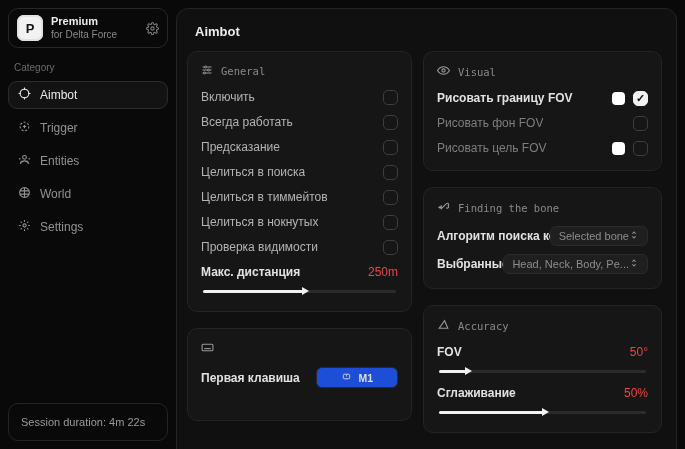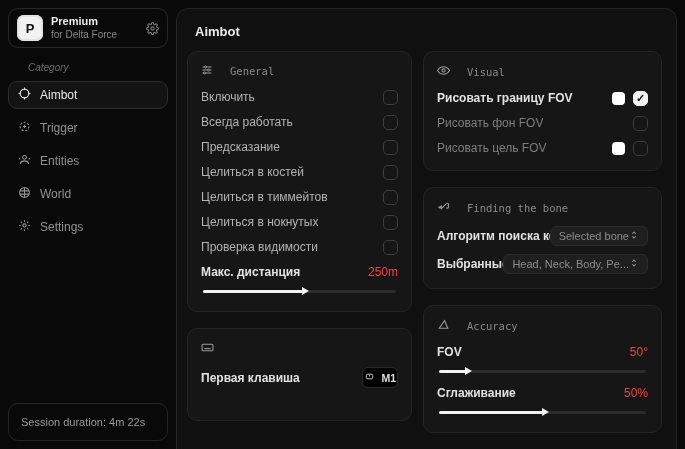--- a/index.html
+++ b/index.html
@@ -21,21 +21,21 @@
   .brand-logo {
     width:26px; height:26px; background:#f2f2f2; border-radius:7px;
     display:flex; align-items:center; justify-content:center;
     color:#141414; font-weight:bold; font-size:13px;
     box-shadow:inset 0 0 0 2px #e2e2e2;
   }
   .brand-txt { flex:1; line-height:1.2; }
   .brand-title { font-size:11px; font-weight:bold; color:#ececec; }
   .brand-sub { font-size:10px; color:#8a8a8a; }
   .brand-gear { color:#7d7d7d; display:flex; }
-  .cat-label { margin:14px 0 8px 20px; font-size:10px; color:#6b6b6b;font-style:italic; }
+  .cat-label { margin:14px 0 8px 6px; font-size:10px; color:#6b6b6b; }
   .nav { display:flex; flex-direction:column; gap:5px; }
   .nav-item {
     display:flex; align-items:center; gap:9px;
     padding:6px 9px; border-radius:9px; color:#929292;
     border:1px solid transparent; height:28px; cursor:default;
   }
   .nav-item.active {
     border-color:#2c2c2c; background:#131313; color:#e9e9e9;
   }
   .nav-item svg { flex:0 0 auto; }
@@ -55,21 +55,21 @@
   .page-title { padding:15px 18px 12px 18px; font-size:13px; font-weight:bold; color:#ececec; }
   .cols { display:flex; gap:11px; padding:0 14px 0 10px; align-items:flex-start; }
   .col { display:flex; flex-direction:column; gap:16px; }
   .col-left { width:237px; }
   .col-right { width:239px; }
   .card {
     background:#161616; border:1px solid #242424; border-radius:10px;
     padding:12px 13px; width:100%;
   }
   .card-h {
-    display:flex; align-items:center; gap:17px;
+    display:flex; align-items:center; gap:8px;
     font-family:"DejaVu Sans Mono", monospace;
     font-size:10.5px; color:#8a8a8a; margin-bottom:11px;
   }
   .card-h svg { color:#9a9a9a; }
   .row {
     display:flex; align-items:center; justify-content:space-between;
     margin-bottom:9px; min-height:16px;
   }
   .row:last-child { margin-bottom:2px; }
   .lbl { color:#b3b3b3; font-size:12px; white-space:nowrap; overflow:hidden; }
@@ -91,22 +91,22 @@
   
   .slider { position:relative; height:3px; background:#2b2b2b; border-radius:2px; margin:10px 2px 6px 2px; }
   .slider-fill { position:absolute; left:0; top:0; height:100%; background:#f2f2f2; border-radius:2px; }
   .slider-fill::after {
     content:""; position:absolute; right:-6px; top:-3px;
     border-left:7px solid #f2f2f2; border-top:4.5px solid transparent; border-bottom:4.5px solid transparent;
   }
   
   .keybtn {
     display:flex; align-items:center; gap:6px;
-    background:#000000; border:1px solid #2a2a2a; border-radius:6px;
-    padding:3px 1px; font-size:10.5px; font-weight:bold; color:#dcdcdc; cursor:pointer;
+    background:#1d4ed8; border:1px solid #2a2a2a; border-radius:6px;
+    padding:3px 24px; font-size:10.5px; font-weight:bold; color:#dcdcdc; cursor:pointer;
   }
   
   .select {
     display:flex; align-items:center; gap:0;
     background:#1f1f1f; border:1px solid #2a2a2a; border-radius:6px;
     padding:3px 8px; font-size:11px; color:#8d8d8d; cursor:pointer;
     white-space:nowrap; flex:0 0 auto;
   }
   .bone-row { margin-bottom:8px; }
   .bone-row .lbl { margin-right:-2px; }
@@ -217,21 +217,21 @@
         </div>
         <div class="row">
           <span class="lbl">Всегда работать</span>
           <span class="cb"></span>
         </div>
         <div class="row">
           <span class="lbl">Предсказание</span>
           <span class="cb"></span>
         </div>
         <div class="row">
-          <span class="lbl">Целиться в костей</span>
+          <span class="lbl">Целиться в поиска</span>
           <span class="cb"></span>
         </div>
         <div class="row">
           <span class="lbl">Целиться в тиммейтов</span>
           <span class="cb"></span>
         </div>
         <div class="row">
           <span class="lbl">Целиться в нокнутых</span>
           <span class="cb"></span>
         </div>

